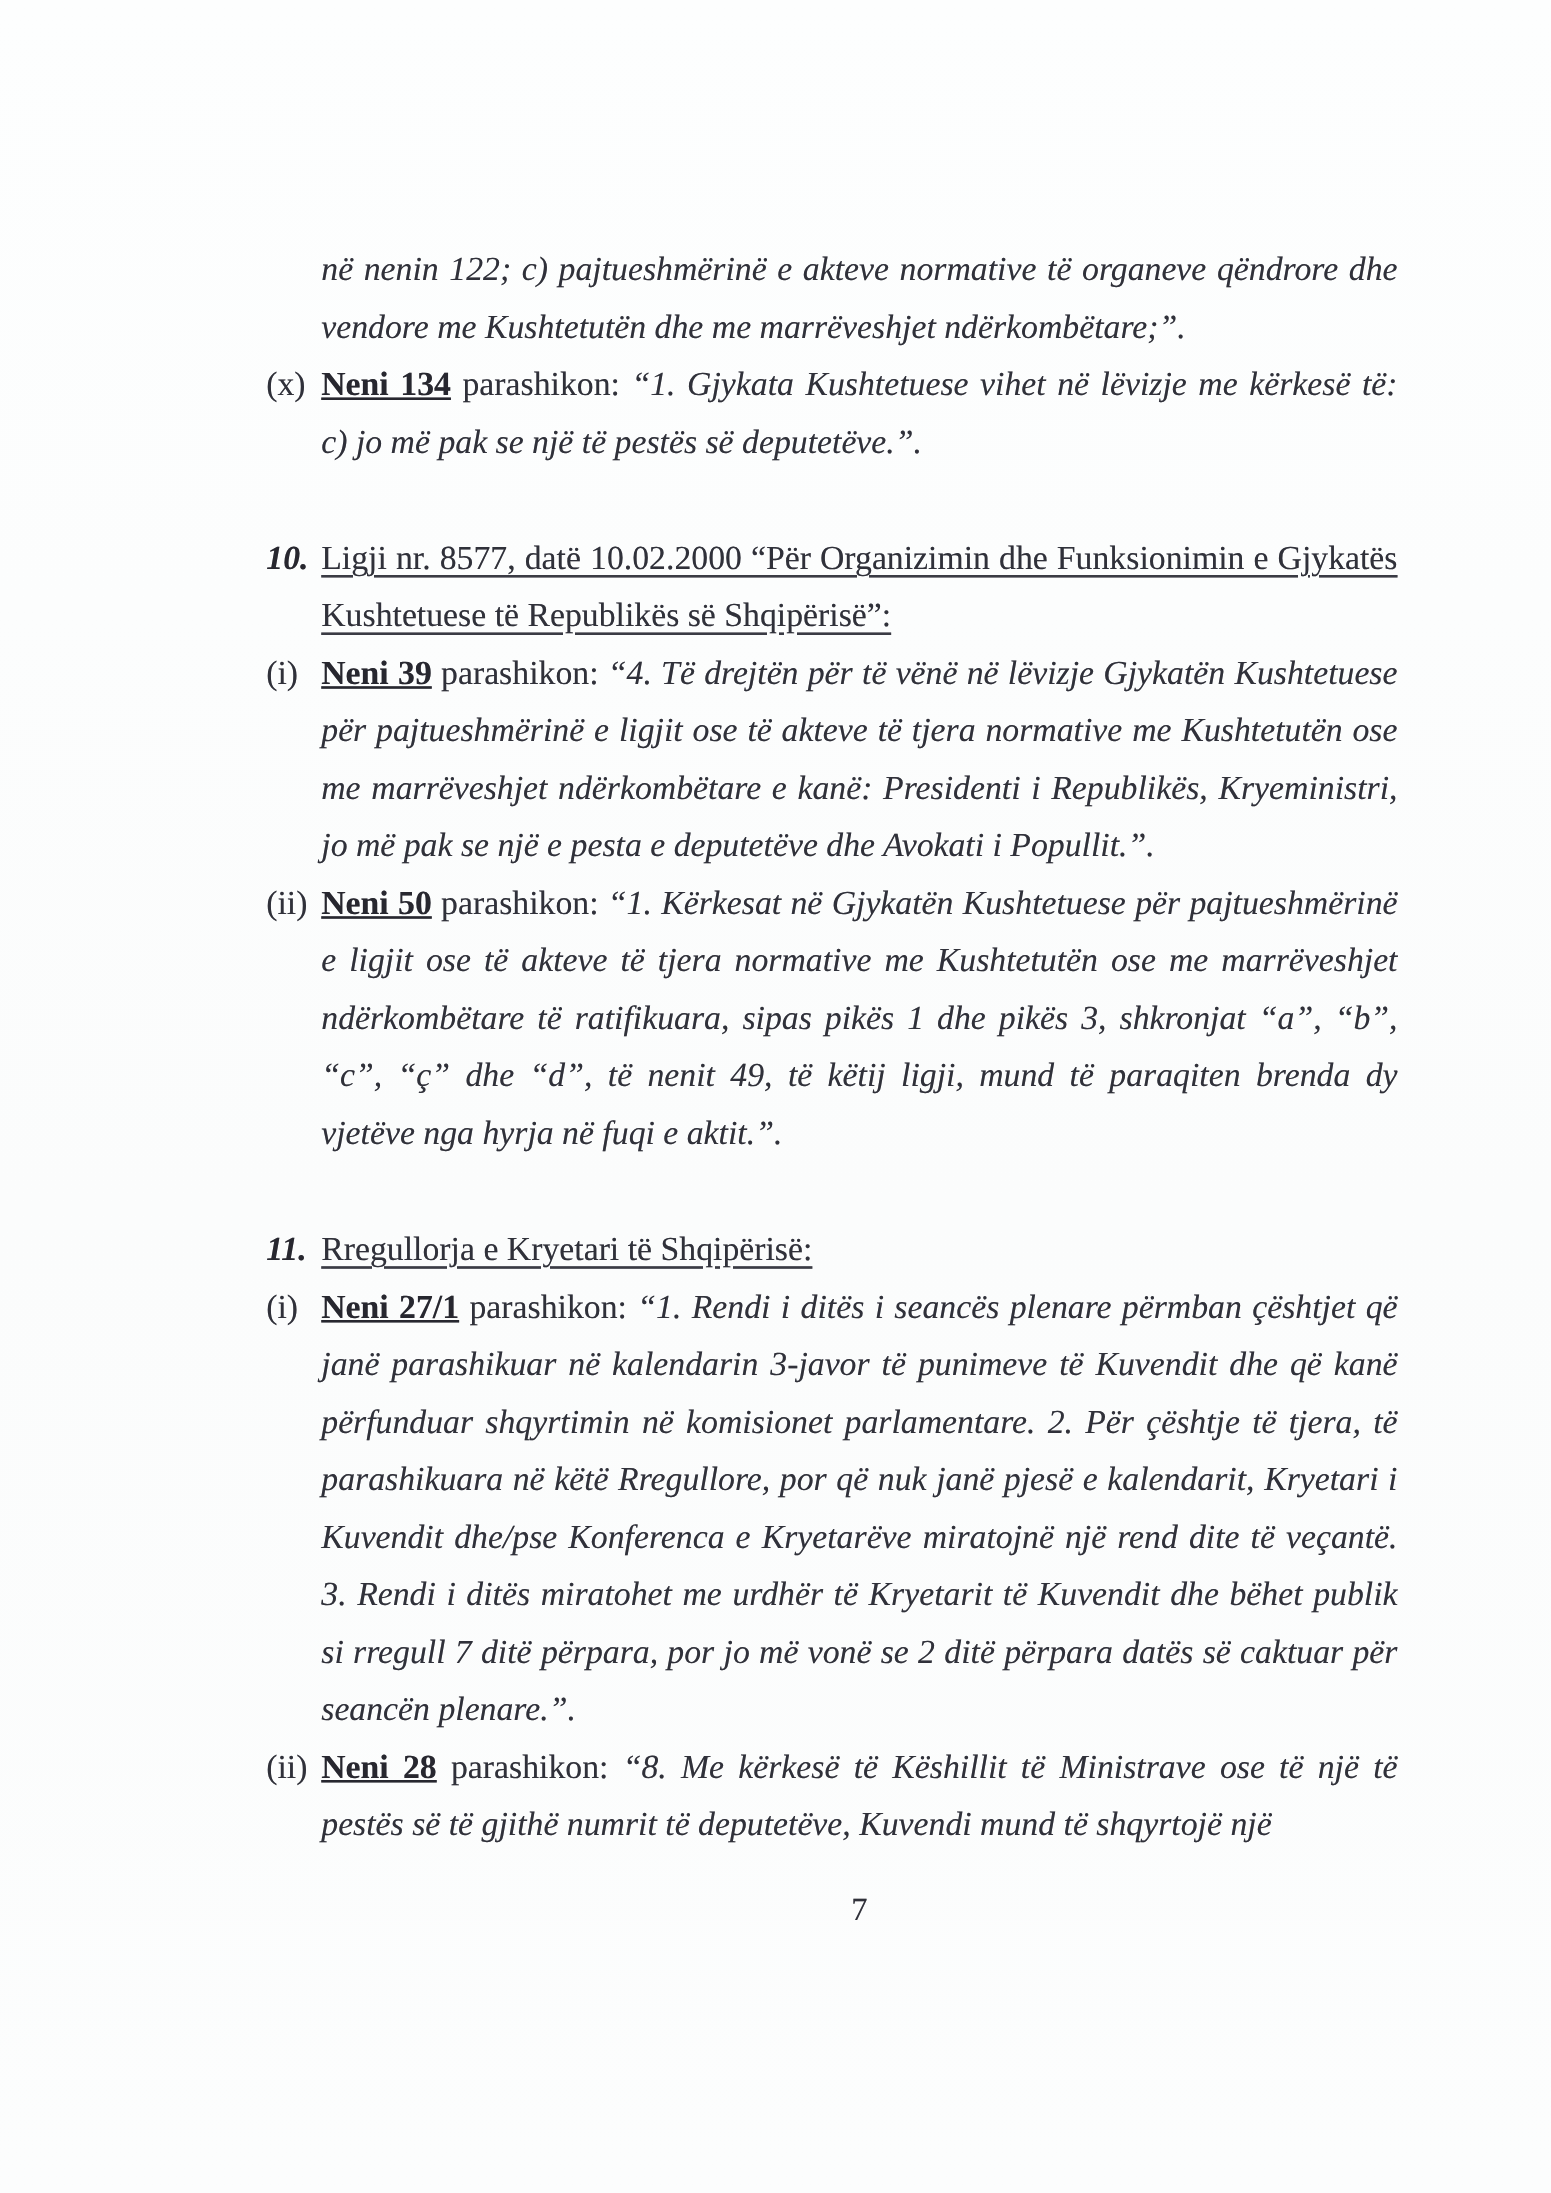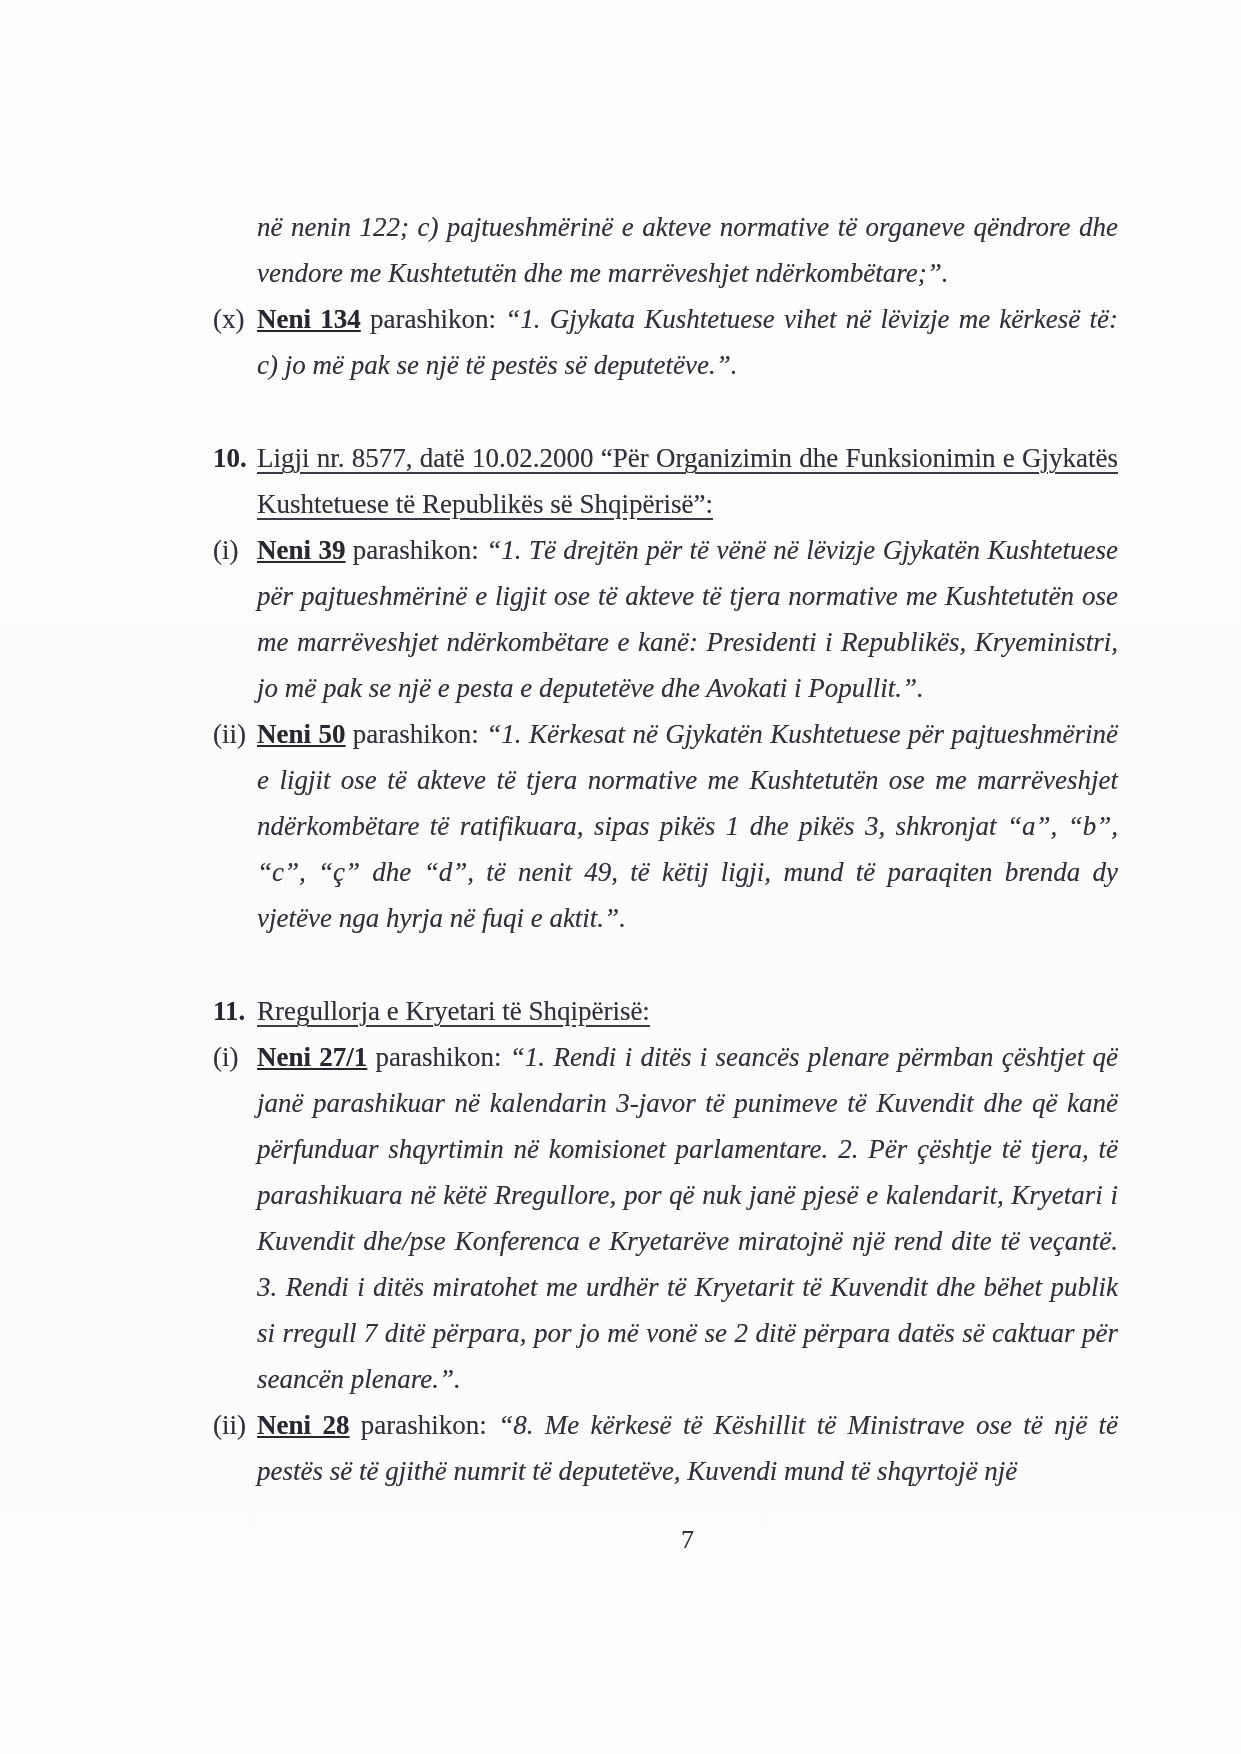--- a/index.html
+++ b/index.html
@@ -16,21 +16,21 @@
   }
   .sheet {
     position: relative;
     width: 1241px;
     height: 1754px;
     background: linear-gradient(180deg, #fdfefe 0%, #fbfcfc 55%, #fcfdfd 100%);
   }
   .text-block {
     position: absolute;
     left: 257px;
-    top: 204px;
+    top: 192px;
     width: 861px;
   }
   p.para {
     margin: 0;
     font-size: 27px;
     line-height: 46px;
     text-align: justify;
     text-justify: inter-word;
   }
   .item {
@@ -40,20 +40,21 @@
     position: absolute;
     left: -44px;
     top: 0;
     font-size: 27px;
     line-height: 46px;
     white-space: nowrap;
   }
   .label-bold {
     font-weight: bold;
     color: #27272f;
+    font-style: italic;
   }
   .article {
     font-weight: bold;
     color: #27272f;
     font-style: normal;
     text-decoration: underline;
   }
   .quote {
     font-style: italic;
   }
@@ -92,21 +93,21 @@
       <p class="para"><span class="article">Neni 134</span><span> parashikon: </span><span class="quote">“1. Gjykata Kushtetuese vihet në lëvizje me kërkesë të: c) jo më pak se një të pestës së deputetëve.”.</span></p>
     </div>
 
     <div class="item gap-before">
       <span class="label label-bold">10.</span>
       <p class="para"><span class="heading-underline">Ligji nr. 8577, datë 10.02.2000 “Për Organizimin dhe Funksionimin e Gjykatës Kushtetuese të Republikës së Shqipërisë”:</span></p>
     </div>
 
     <div class="item">
       <span class="label">(i)</span>
-      <p class="para"><span class="article">Neni 39</span><span> parashikon: </span><span class="quote">“1. Të drejtën për të vënë në lëvizje Gjykatën Kushtetuese për pajtueshmërinë e ligjit ose të akteve të tjera normative me Kushtetutën ose me marrëveshjet ndërkombëtare e kanë: Presidenti i Republikës, Kryeministri, jo më pak se një e pesta e deputetëve dhe Avokati i Popullit.”.</span></p>
+      <p class="para"><span class="article">Neni 39</span><span> parashikon: </span><span class="quote">“4. Të drejtën për të vënë në lëvizje Gjykatën Kushtetuese për pajtueshmërinë e ligjit ose të akteve të tjera normative me Kushtetutën ose me marrëveshjet ndërkombëtare e kanë: Presidenti i Republikës, Kryeministri, jo më pak se një e pesta e deputetëve dhe Avokati i Popullit.”.</span></p>
     </div>
 
     <div class="item">
       <span class="label">(ii)</span>
       <p class="para"><span class="article">Neni 50</span><span> parashikon: </span><span class="quote">“1. Kërkesat në Gjykatën Kushtetuese për pajtueshmërinë e ligjit ose të akteve të tjera normative me Kushtetutën ose me marrëveshjet ndërkombëtare të ratifikuara, sipas pikës 1 dhe pikës 3, shkronjat “a”, “b”, “c”, “ç” dhe “d”, të nenit 49, të këtij ligji, mund të paraqiten brenda dy vjetëve nga hyrja në fuqi e aktit.”.</span></p>
     </div>
 
     <div class="item gap-before">
       <span class="label label-bold">11.</span>
       <p class="para"><span class="heading-underline">Rregullorja e Kryetari të Shqipërisë:</span></p>

